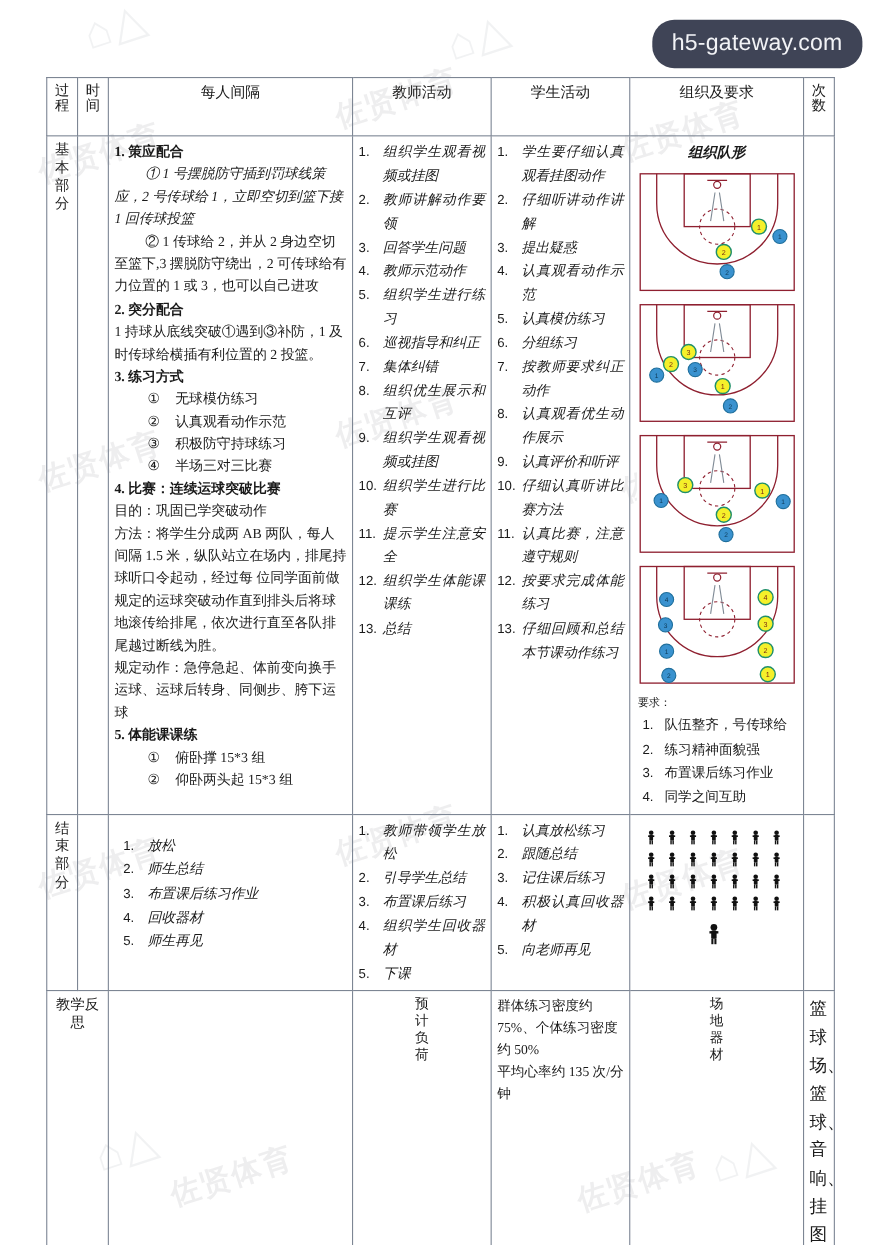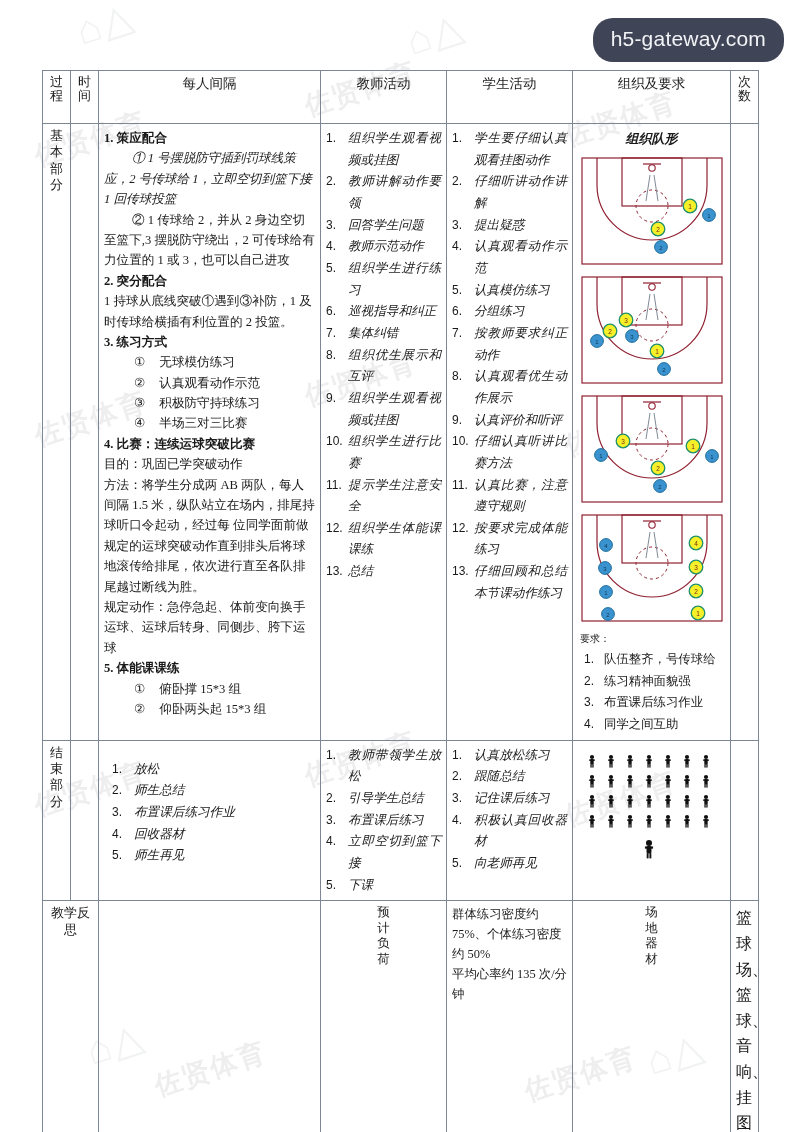--- a/index.html
+++ b/index.html
@@ -589,21 +589,21 @@
             <div class="li">
               <span class="n">2.</span>
               <span class="t">引导学生总结</span>
             </div>
             <div class="li">
               <span class="n">3.</span>
               <span class="t">布置课后练习</span>
             </div>
             <div class="li">
               <span class="n">4.</span>
-              <span class="t">立即空切到篮下接</span>
+              <span class="t">组织学生回收器材</span>
             </div>
             <div class="li">
               <span class="n">5.</span>
               <span class="t">下课</span>
             </div>
           </div>
     </td>
     <td class="act-cell">
       <div class="numlist" id="end-student-list">
             <div class="li">

